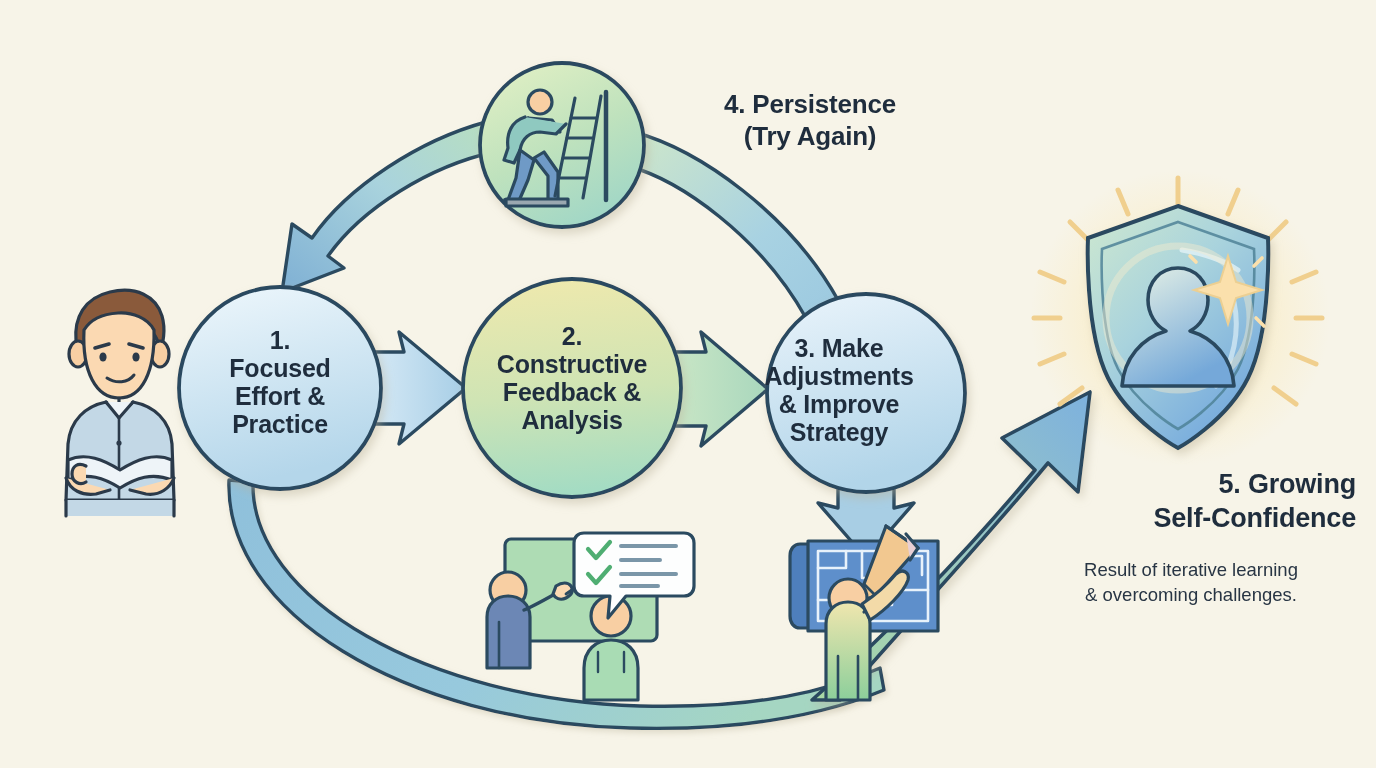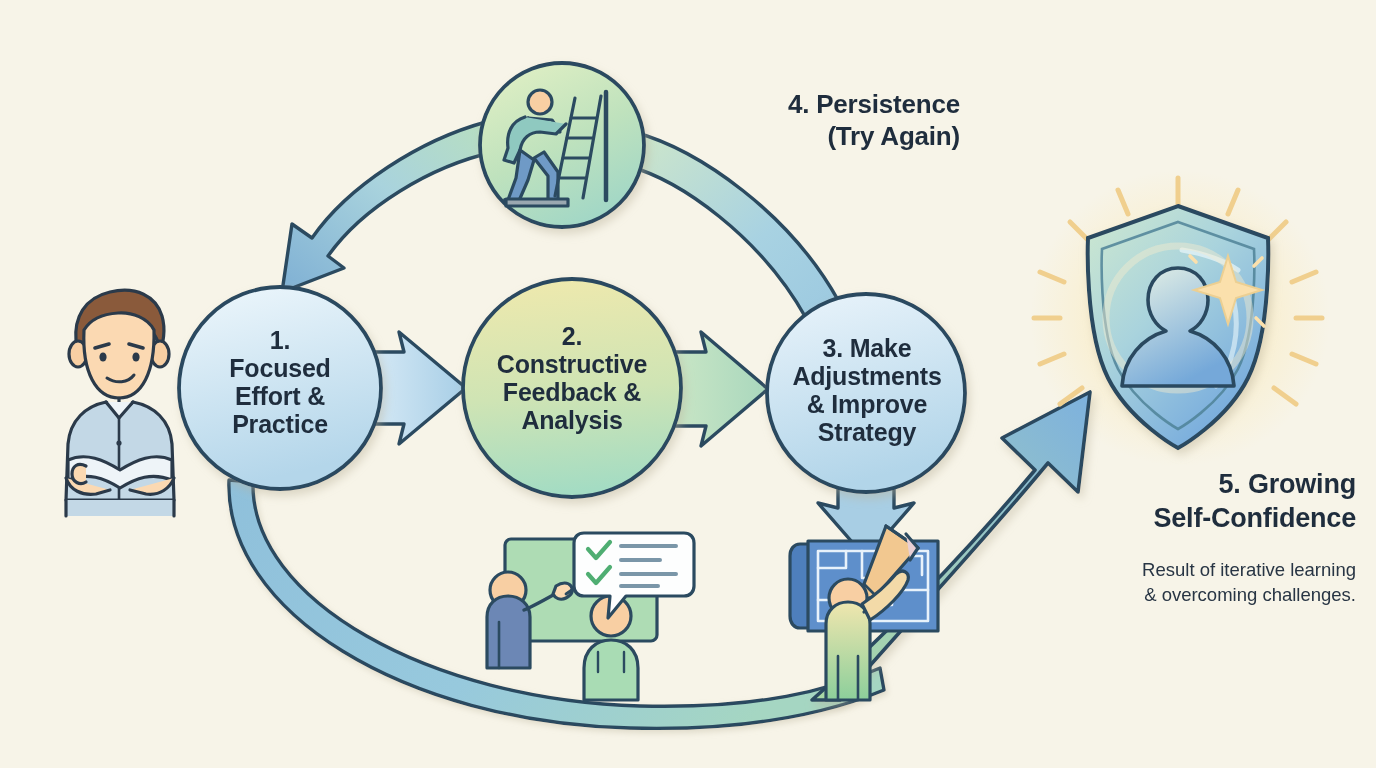--- a/index.html
+++ b/index.html
@@ -18,27 +18,27 @@
     font-weight:bold;
     letter-spacing:-0.2px;
     white-space:pre-line;
     line-height:1.12;
     text-align:center;
     pointer-events:none;
   }
   .node-lbl{font-size:25px;}
   .node-lbl.n1{left:186px;top:326px;width:188px;}
   .node-lbl.n2{left:466px;top:322px;width:212px;}
-  .node-lbl.n3{left:764px;top:334px;width:206px;}
-  .side-lbl{font-size:26px;text-align:right;}
+  .node-lbl.n3{left:736px;top:334px;width:206px;}
+  .side-lbl{font-size:26px;text-align:center;}
   .side-lbl.n4{left:660px;top:89px;width:300px;line-height:1.22;}
   .side-lbl.n5{left:1026px;top:468px;width:330px;text-align:right;font-size:27px;line-height:1.25;}
   .sub-lbl{
     position:absolute;left:1026px;top:558px;width:330px;
-    font-size:18.5px;font-weight:normal;text-align:right;
+    font-size:18.5px;font-weight:normal;text-align:center;
     color:#283544;line-height:1.35;white-space:pre-line;
     font-family:"Liberation Sans", sans-serif;
     pointer-events:none;
   }
 </style>
 </head>
 <body>
 
 <div id="stage">
 

